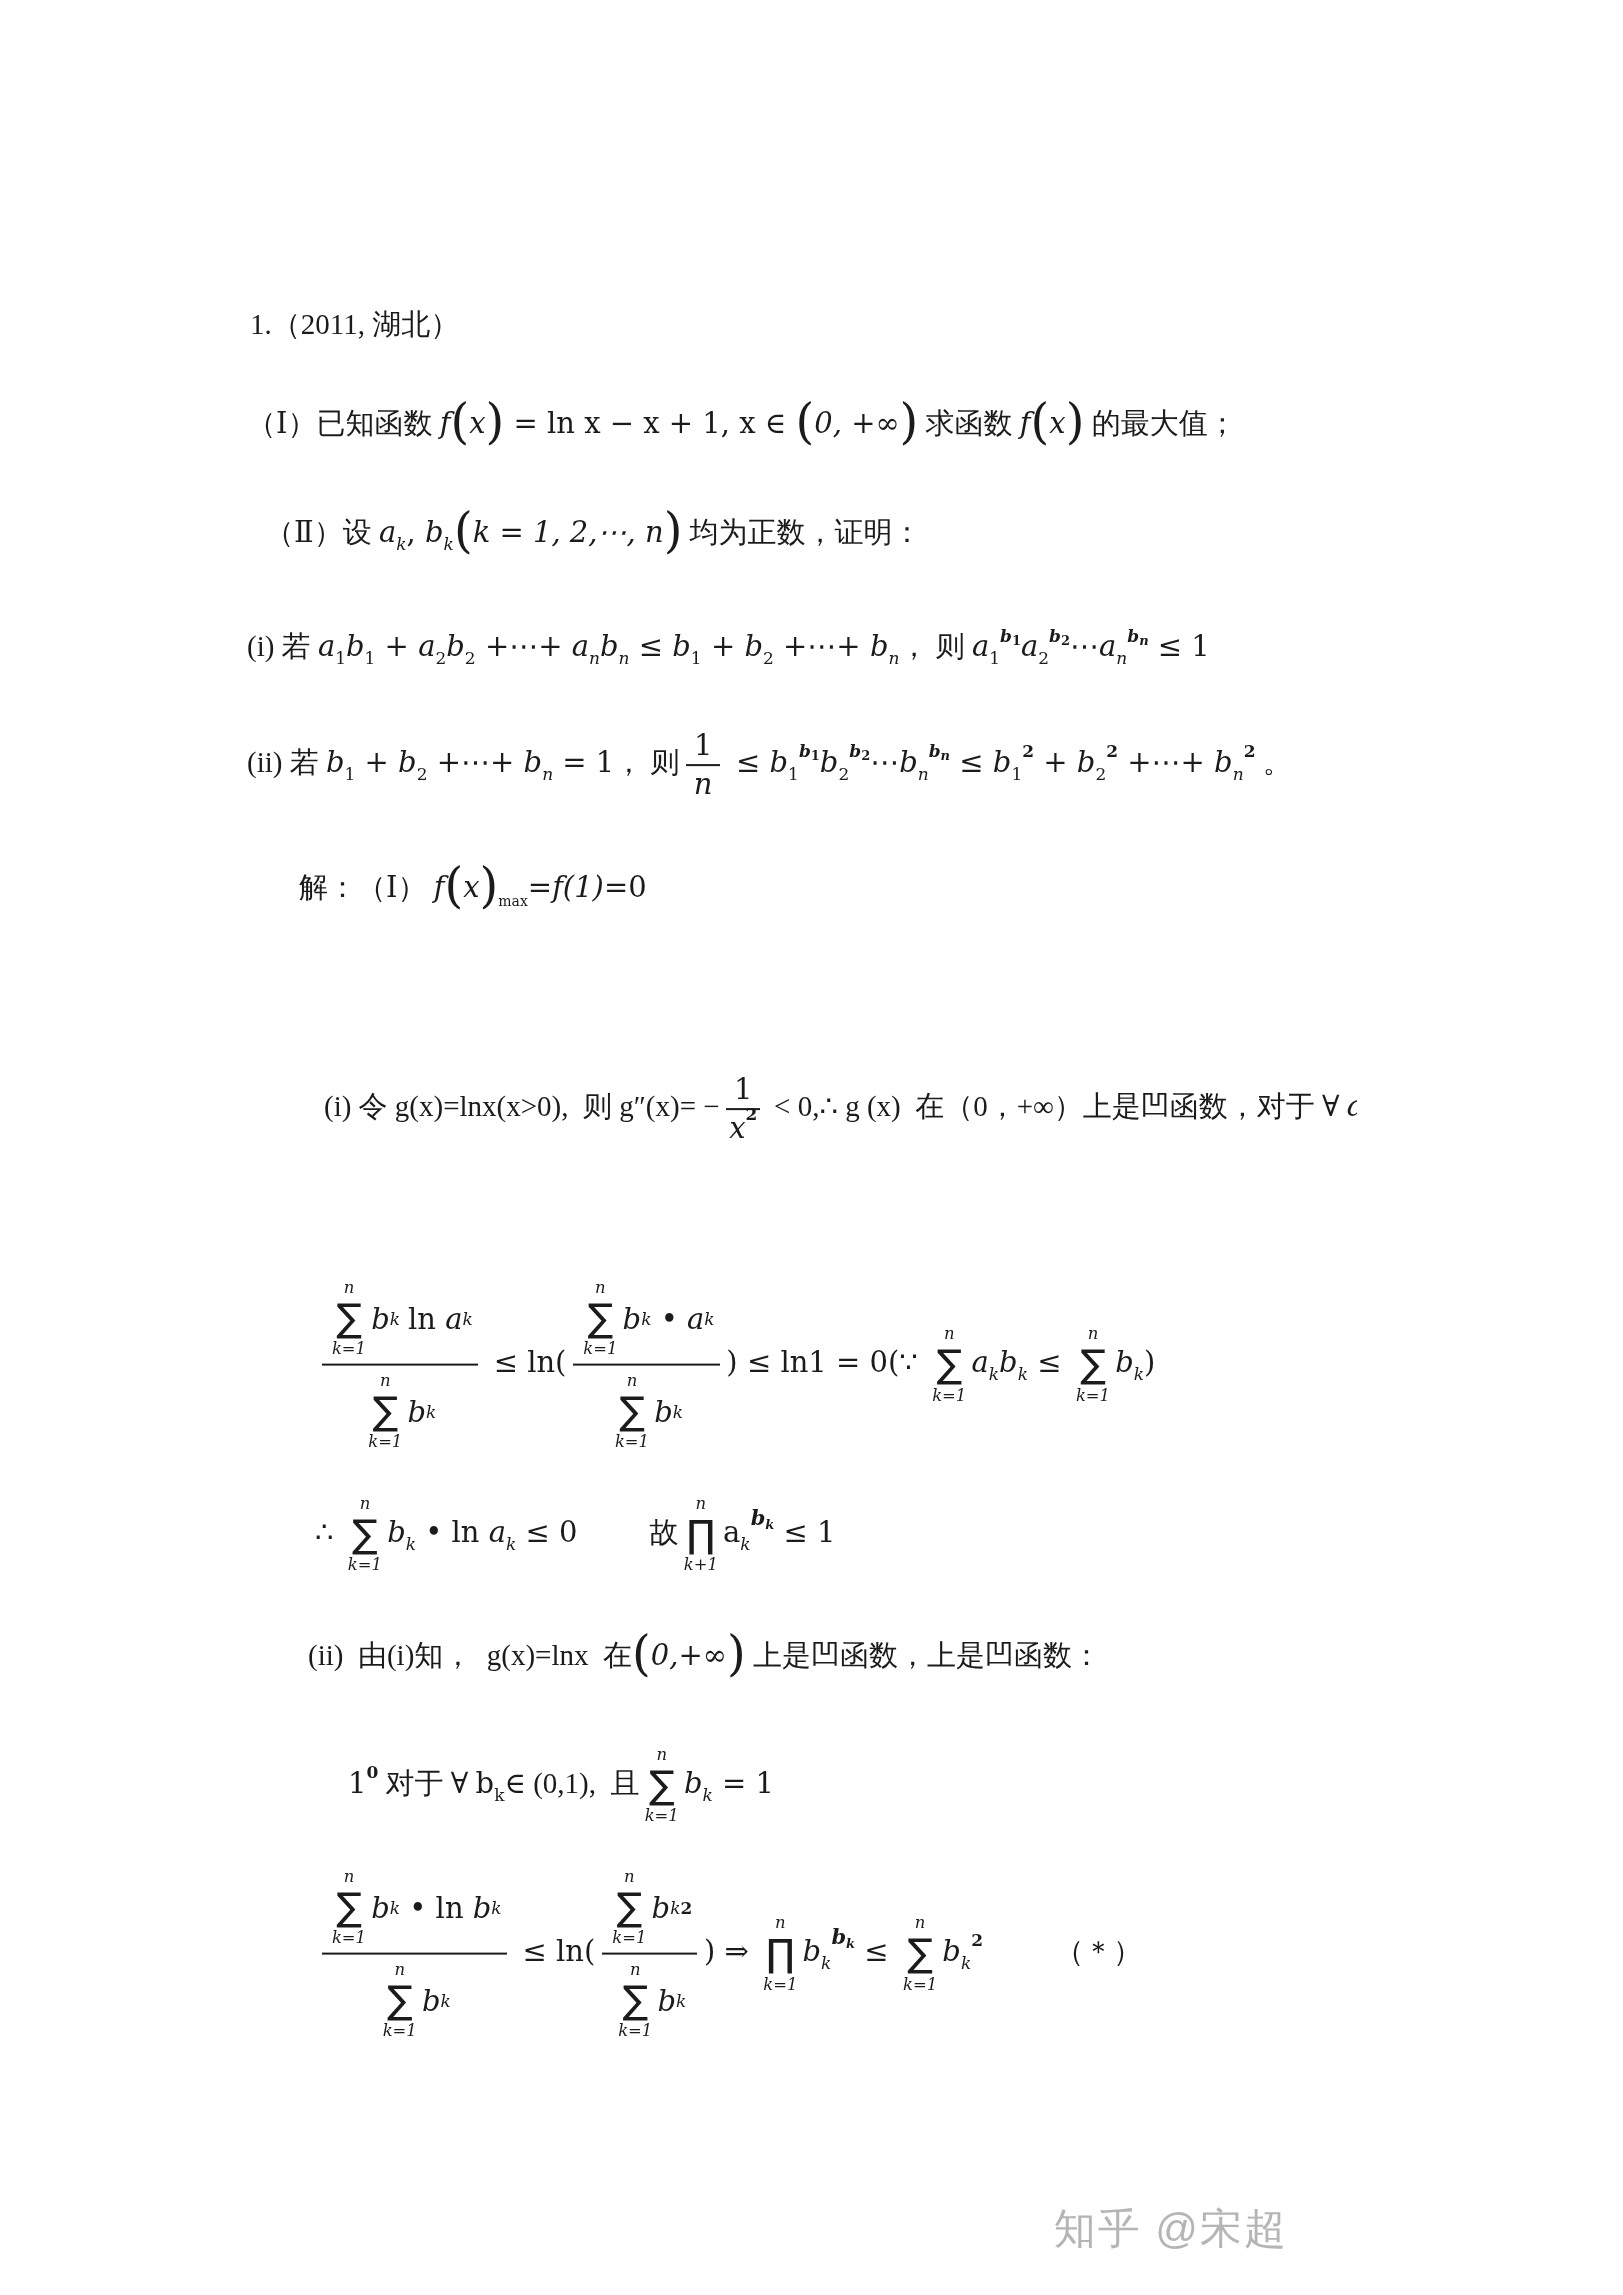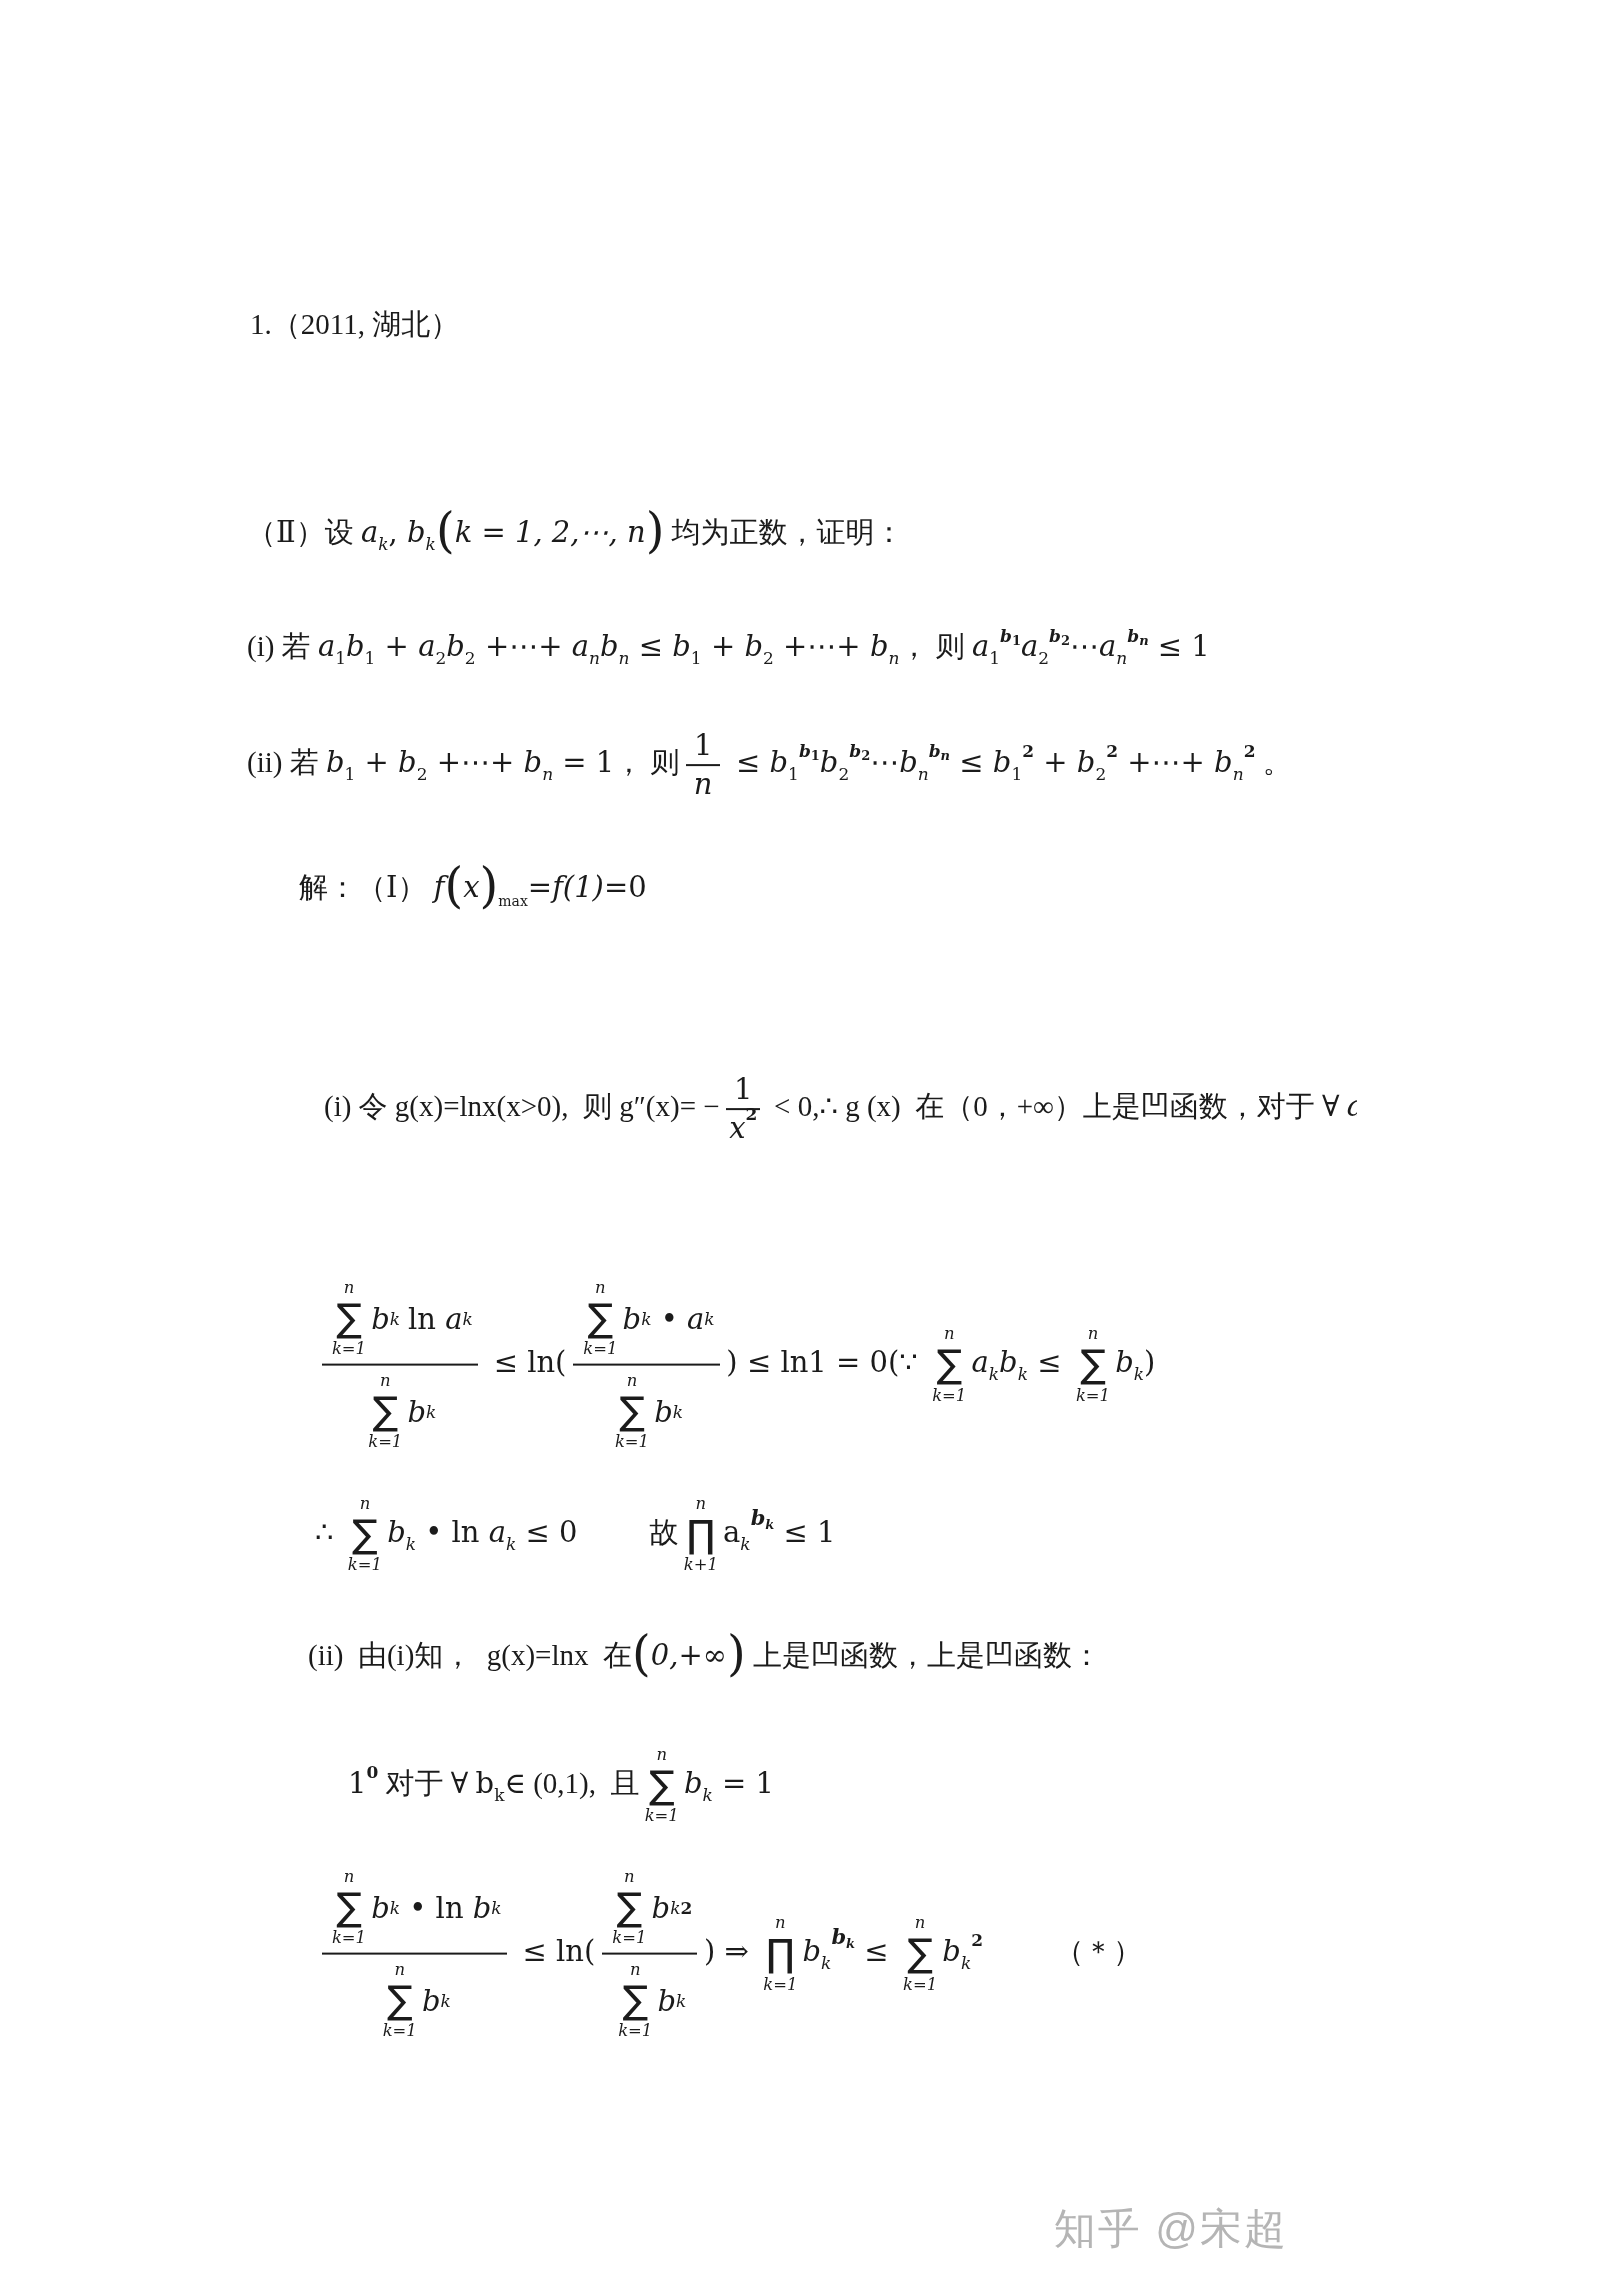--- a/index.html
+++ b/index.html
@@ -34,22 +34,25 @@
 </style>
 </head>
 <body>
 
 <div class="page">
 
   <div class="line" style="left:221px;top:325px;">
     <span class="t">1.（2011, 湖北）</span>
   </div>
 
+  <div class="line" style="left:218px;top:424px;">
+    <span class="t">（Ⅰ）已知函数 </span><i class="v">f</i><span class="bp">(</span><i class="v">x</i><span class="bp">)</span><span class="m"> = ln x − x + 1, x ∈ </span><span class="bp">(</span><i class="v">0, +∞</i><span class="bp">)</span><span class="t"> 求函数 </span><i class="v">f</i><span class="bp">(</span><i class="v">x</i><span class="bp">)</span><span class="t"> 的最大值；</span>
+  </div>
 
-  <div class="line" style="left:218px;top:533px;">
+  <div class="line" style="left:236px;top:533px;">
     <span class="t">（Ⅱ）设 </span><i class="v">a</i><sub>k</sub><span class="m">, </span><i class="v">b</i><sub>k</sub><span class="bp">(</span><i class="v">k = 1, 2,⋯, n</i><span class="bp">)</span><span class="t"> 均为正数，证明：</span>
   </div>
 
   <div class="line" style="left:218px;top:647px;">
     <span class="t">(i) 若 </span><i class="v">a</i><sub class="rm">1</sub><i class="v">b</i><sub class="rm">1</sub><span class="m"> + </span><i class="v">a</i><sub class="rm">2</sub><i class="v">b</i><sub class="rm">2</sub><span class="m"> +⋯+ </span><i class="v">a</i><sub>n</sub><i class="v">b</i><sub>n</sub><span class="m"> ≤ </span><i class="v">b</i><sub class="rm">1</sub><span class="m"> + </span><i class="v">b</i><sub class="rm">2</sub><span class="m"> +⋯+ </span><i class="v">b</i><sub>n</sub><span class="t">， 则 </span><i class="v">a</i><sub class="rm">1</sub><sup><i class="v">b</i><sub class="rm">1</sub></sup><i class="v">a</i><sub class="rm">2</sub><sup><i class="v">b</i><sub class="rm">2</sub></sup><span class="m">⋯</span><i class="v">a</i><sub>n</sub><sup><i class="v">b</i><sub>n</sub></sup><span class="m"> ≤ 1</span>
   </div>
 
   <div class="line" style="left:218px;top:765px;">
     <span class="t">(ii) 若 </span><i class="v">b</i><sub class="rm">1</sub><span class="m"> + </span><i class="v">b</i><sub class="rm">2</sub><span class="m"> +⋯+ </span><i class="v">b</i><sub>n</sub><span class="m"> = 1</span><span class="t">， 则</span><span class="sfrac"><span class="num m">1</span><span class="den v">n</span></span><span class="m"> ≤ </span><i class="v">b</i><sub class="rm">1</sub><sup><i class="v">b</i><sub class="rm">1</sub></sup><i class="v">b</i><sub class="rm">2</sub><sup><i class="v">b</i><sub class="rm">2</sub></sup><span class="m">⋯</span><i class="v">b</i><sub>n</sub><sup><i class="v">b</i><sub>n</sub></sup><span class="m"> ≤ </span><i class="v">b</i><sub class="rm">1</sub><sup class="rm">2</sup><span class="m"> + </span><i class="v">b</i><sub class="rm">2</sub><sup class="rm">2</sup><span class="m"> +⋯+ </span><i class="v">b</i><sub>n</sub><sup class="rm">2</sup><span class="t"> 。</span>
   </div>

